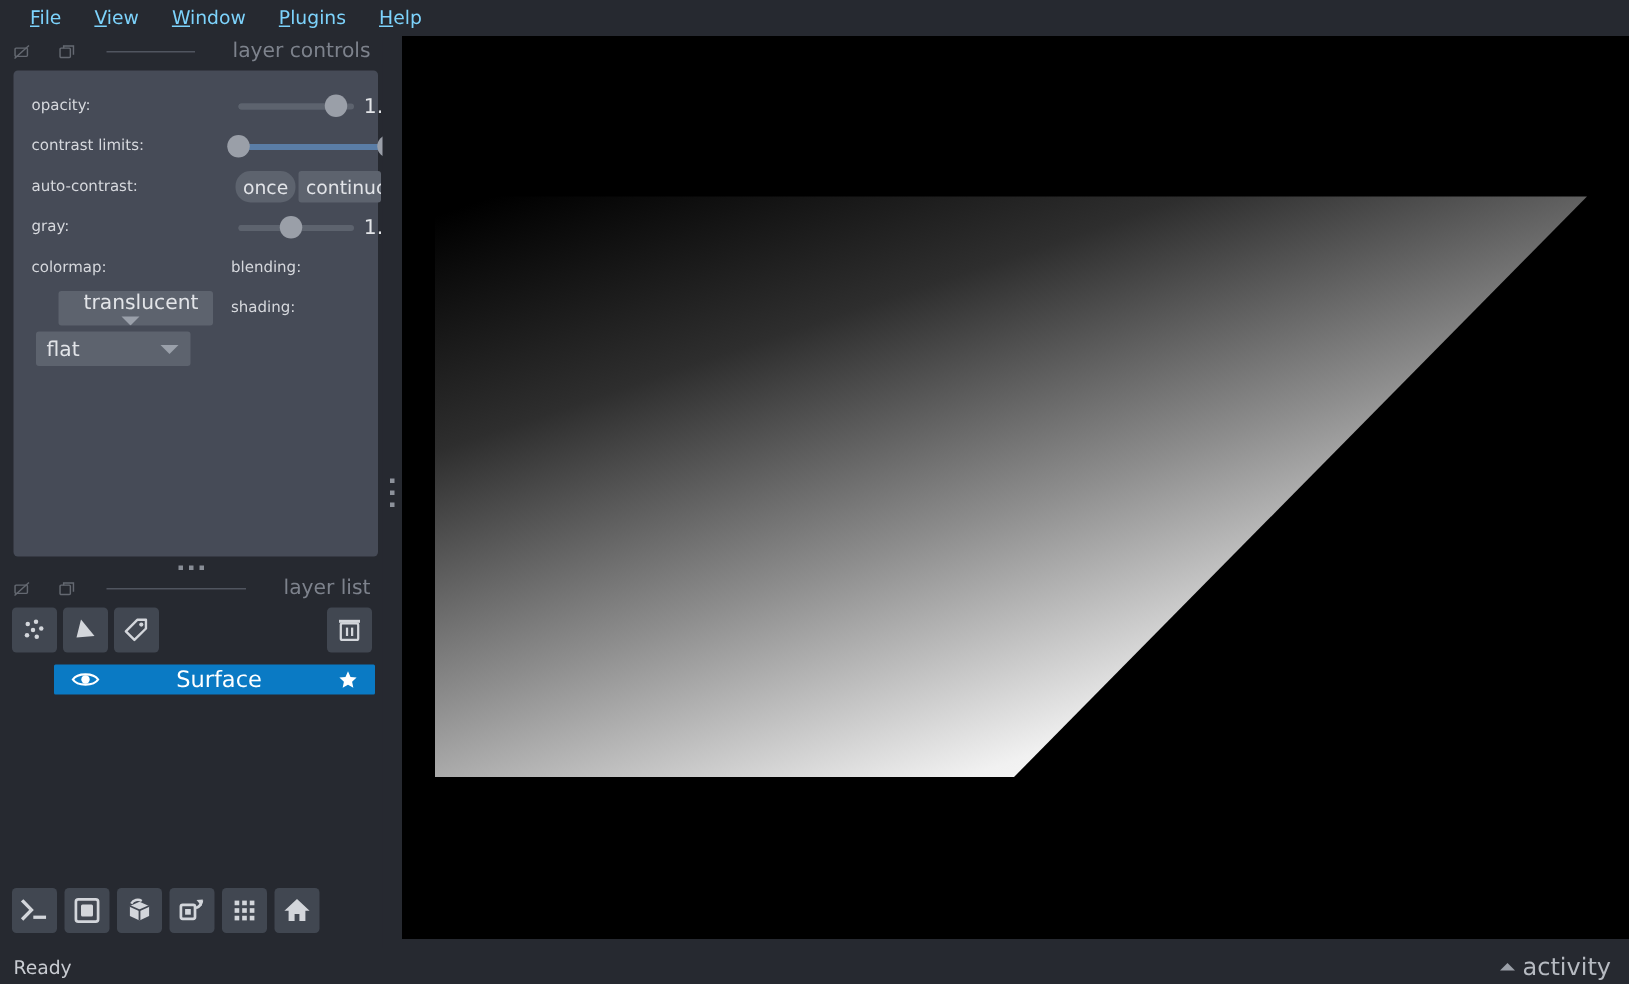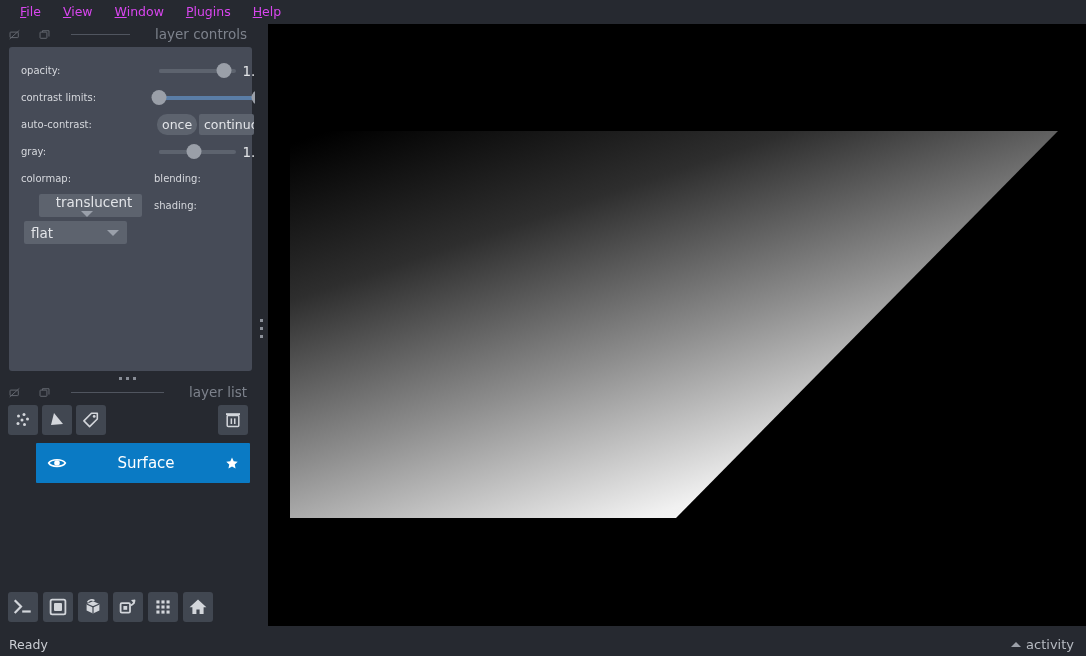--- a/index.html
+++ b/index.html
@@ -17,21 +17,21 @@
 
   
   #menubar {
     position: absolute; left: 0; top: 0;
     width: 1086px; height: 24px;
     background: #262930;
     display: flex; align-items: center;
     padding-left: 9px;
   }
   .menu-item {
-    color: #d946ef;
+    color: #7dd3fc;
     font-size: 12.5px;
     padding: 0 11px;
     line-height: 24px;
     cursor: default;
     white-space: nowrap;
   }
   .menu-item .mn { text-decoration: underline; }
 
   
   #leftdock {
@@ -200,21 +200,21 @@
     width: 30px; height: 30px;
     background: #414751;
     border-radius: 3px;
     margin-right: 4px;
     display: flex; align-items: center; justify-content: center;
   }
   .lbtn.trash { margin-left: auto; margin-right: 0; }
 
   #layer-rows { position: absolute; left: 36px; top: 419px; width: 214px; }
   .layer-row {
-    height: 40px;
+    height: 20px;
     background: #0a7ac4;
     border-radius: 1px;
     display: flex; align-items: center;
     padding: 0 11px;
   }
   .layer-row .eye { flex: 0 0 auto; }
   .layer-name {
     flex: 1 1 auto;
     text-align: center;
     color: #ffffff;
@@ -264,21 +264,21 @@
   }
   #status-text {
     color: #c9ccd2;
     font-size: 12.5px;
     margin-left: 9px;
   }
   #activity-btn {
     margin-left: auto; margin-right: 12px;
     display: flex; align-items: center; gap: 5px;
     color: #b6bac1;
-    font-size: 13px;
+    font-size: 16px;
   }
   #activity-btn .caret {
     width: 0; height: 0;
     border-left: 5px solid transparent;
     border-right: 5px solid transparent;
     border-bottom: 5px solid #9ba0a8;
   }
 </style>
 </head>
 <body>

